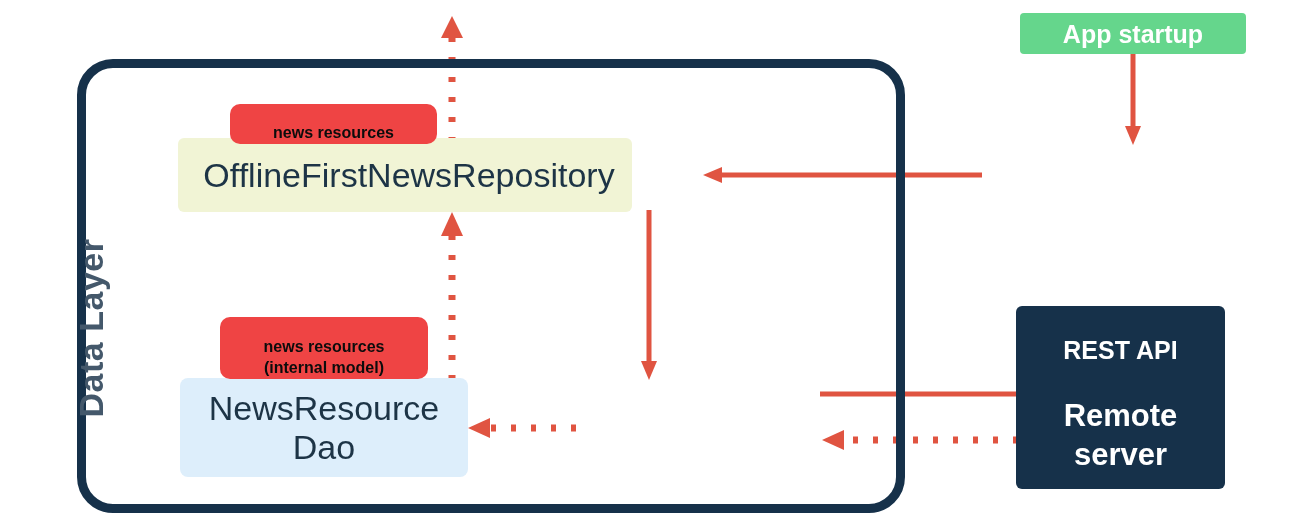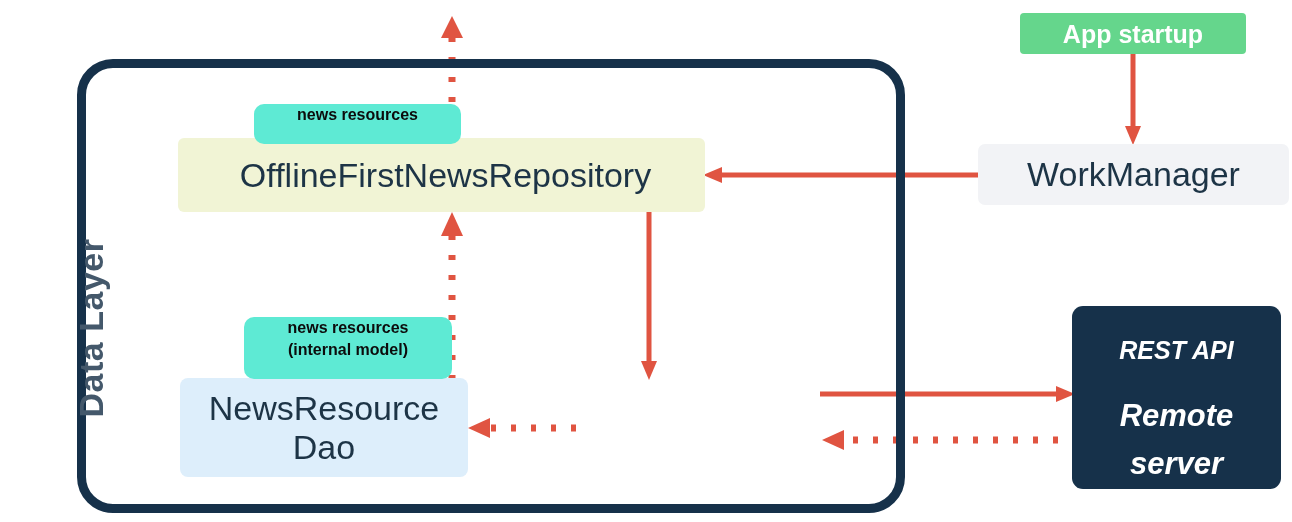--- a/index.html
+++ b/index.html
@@ -51,21 +51,21 @@
     align-items: center;
     justify-content: center;
     border-radius: 8px;
     line-height: 1.12;
     color: #1d3446;
   }
 
   .node-repository {
     left: 178px;
     top: 138px;
-    width: 527px;
+    width: 454px;
     height: 74px;
     background: #f1f4d5;
     font-size: 34px;
     border-radius: 6px;
     padding-left: 8px;
   }
 
   .node-dao {
     left: 180px;
     top: 378px;
@@ -102,59 +102,57 @@
     width: 226px;
     height: 41px;
     background: #65d68c;
     color: #ffffff;
     font-size: 25px;
     font-weight: 600;
     border-radius: 4px;
   }
 
   .node-server {
-    left: 1072px;
+    left: 1016px;
     top: 306px;
     width: 209px;
     height: 183px;
     background: #16314a;
     color: #ffffff;
-    border-radius: 11px;
+    border-radius: 6px;
     flex-direction: column;
     justify-content: flex-start;
     padding-top: 30px;
-    font-style: italic;
   }
   .server-rest {
     font-size: 25px;
     font-weight: 600;
   }
   .server-remote {
     margin-top: 34px;
     font-size: 31px;
     font-weight: 600;
     line-height: 1.15;
   }
 
   
   .callout {
     position: absolute;
     box-sizing: border-box;
-    background: #5eead4;
+    background: #ef4444;
     border-radius: 10px;
     display: flex;
     flex-direction: column;
     align-items: center;
-    justify-content: flex-start;
+    justify-content: flex-end;
     color: #0c0c0c;
     font-size: 16px;
     font-weight: 700;
     line-height: 1.35;
     text-align: center;
-    margin-left: 24px;
   }
   .callout-top {
     left: 230px;
     top: 104px;
     width: 207px;
     height: 40px;
   }
   .callout-bottom {
     left: 220px;
     top: 317px;
@@ -236,32 +234,29 @@
   <div class="node node-repository">
     <span>OfflineFirstNewsRepository</span>
   </div>
 
   <div class="node node-dao">
     <span>NewsResource</span>
     <span>Dao</span>
   </div>
 
 
-  <div class="node node-workmanager">
-    <span>WorkManager</span>
-  </div>
 
   <div class="node node-appstartup">
     <span>App startup</span>
   </div>
 
   <div class="node node-server">
     <span class="server-rest">REST API</span>
     <span class="server-remote">Remote</span>
-    <span class="server-remote" style="margin-top:12px;">server</span>
+    <span class="server-remote" style="margin-top:3px;">server</span>
   </div>
 
   <div class="callout callout-top">
     <span>news resources</span>
   </div>
 
   <div class="callout callout-bottom">
     <span>news resources</span>
     <span>(internal model)</span>
   </div>

